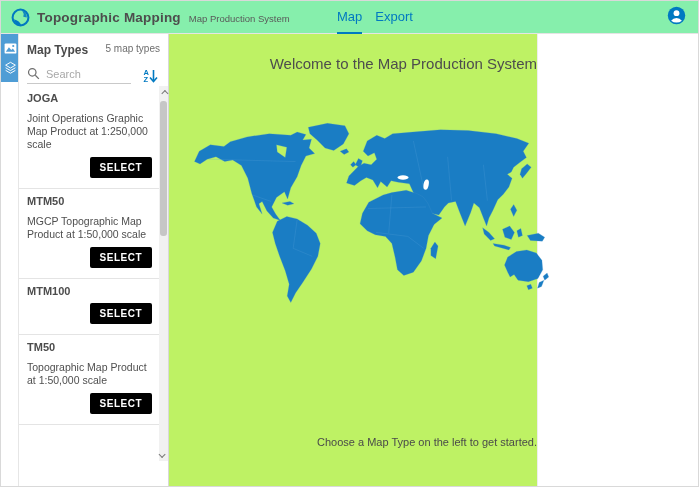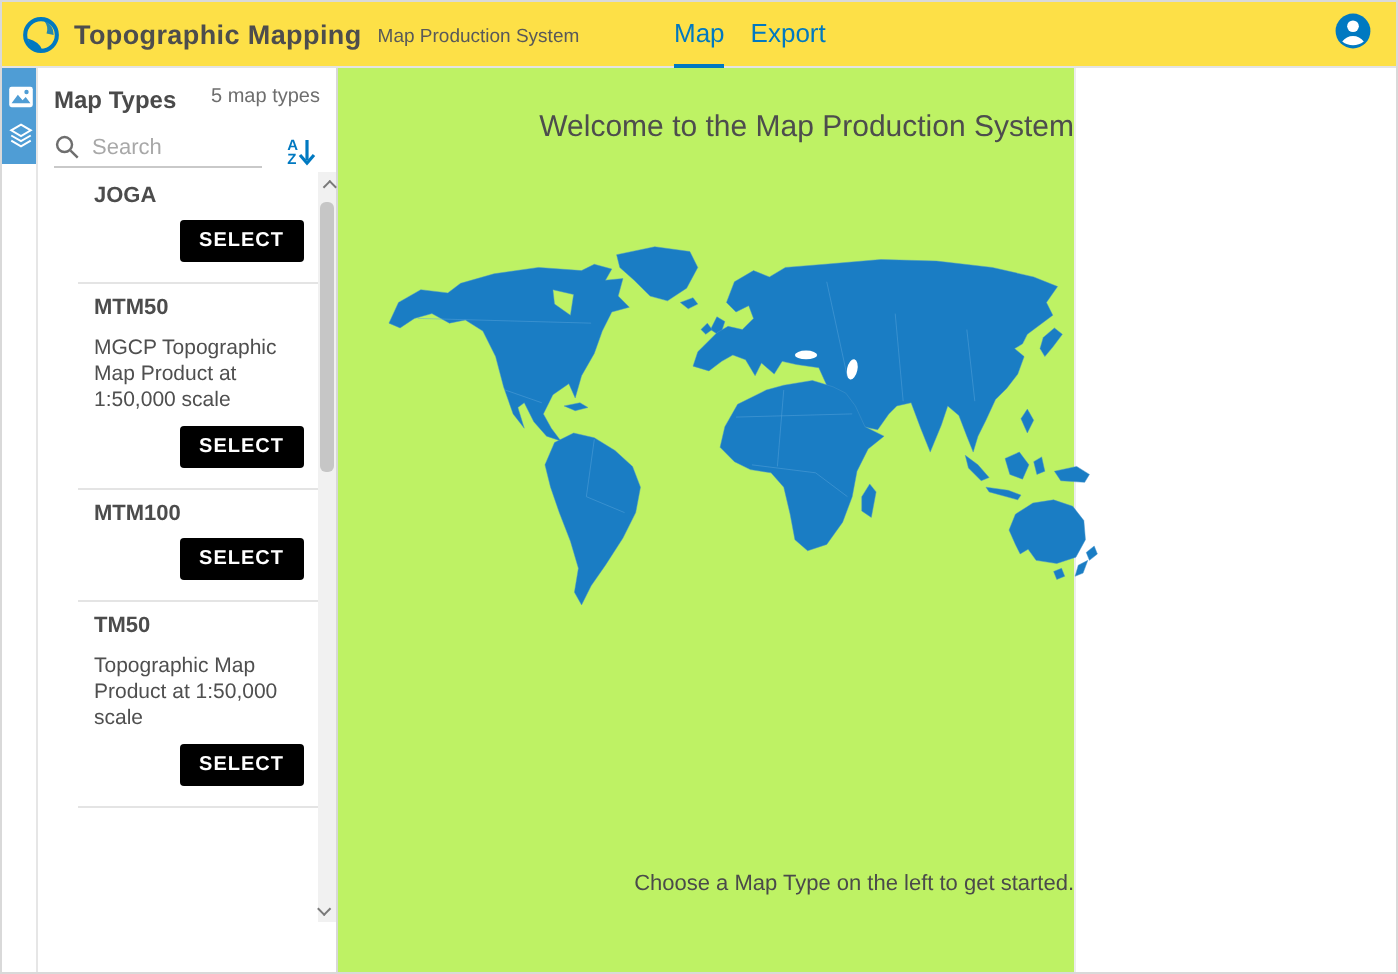--- a/index.html
+++ b/index.html
@@ -4,21 +4,21 @@
 <style>
   * { margin:0; padding:0; box-sizing:border-box; }
   html,body { width:699px; height:487px; }
   body {
     font-family:"Liberation Sans", sans-serif;
     background:#fff; color:#4c4c4c; overflow:hidden; position:relative;
     border:1px solid #d9d9d9;
   }
   
   .header { position:absolute; top:0; left:0; right:0; height:33px;
-    border-bottom:1px solid #e4e4e4; background:#fde047; z-index:5; }
+    border-bottom:1px solid #e4e4e4; background:#86efac; z-index:5; }
   .brand { position:absolute; left:10px; top:0; height:33px; display:flex; align-items:center; }
   .logo { width:19px; height:19px; display:block; }
   .app-title { margin-left:7px; font-size:13.5px; font-weight:bold; color:#4d4d4d; letter-spacing:.2px; }
   .app-subtitle { margin-left:8px; font-size:9.5px; color:#595959; padding-top:2px; }
   .nav { position:absolute; left:336px; top:0; height:33px; display:flex; }
   .nav-item { font-size:13px; color:#0079c1; height:33px; line-height:31px; margin-right:13px;
     border-bottom:2px solid transparent; cursor:pointer; }
   .nav-item.active { border-bottom-color:#0079c1; }
   .avatar { position:absolute; right:12px; top:5px; width:19px; height:19px; cursor:pointer; }
   
@@ -34,21 +34,21 @@
   .count-label { font-size:10px; color:#6e6e6e; }
   .search-row { display:flex; align-items:center; padding:10px 10px 0 8px; }
   .search-box { display:flex; align-items:center; border-bottom:1px solid #c9c9c9; width:104px; padding-bottom:3px; }
   .search-box svg { flex:0 0 auto; }
   .search-input { border:none; outline:none; width:82px; font-size:11px; padding-left:6px; color:#333; background:transparent; }
   .search-input::placeholder { color:#a8a8a8; }
   .sort-btn { margin-left:auto; display:flex; align-items:center; cursor:pointer; }
   .sort-letters { display:flex; flex-direction:column; line-height:7px; font-size:7.5px; font-weight:bold; color:#0079c1; }
   
   .list { position:absolute; top:52px; left:0; width:141px; height:375px; overflow:hidden; }
-  .item { padding:6px 8px 10px 8px; border-bottom:1px solid #e4e4e4;margin-left:20px; }
+  .item { padding:6px 8px 10px 8px; border-bottom:1px solid #e4e4e4; }
   .item:last-child { border-bottom:none; }
   .item-title { font-size:11px; font-weight:bold; color:#4c4c4c; }
   .item-desc { margin-top:8px; font-size:10.5px; color:#4f4f4f; line-height:13px; }
   .btn-row { margin-top:6px; text-align:right; }
   .select-btn { background:#000000; color:#fff; border:none; border-radius:2px;
     font-family:"Liberation Sans", sans-serif; font-size:10px; font-weight:bold; letter-spacing:.5px;
     padding:5px 10px; cursor:pointer; }
   
   .scrollbar { position:absolute; top:52px; right:0; width:9px; height:375px; background:#f1f1f1; }
   .scroll-arrow { position:absolute; left:0; width:9px; height:12px; display:flex; align-items:center; justify-content:center; cursor:pointer; }
@@ -128,20 +128,21 @@
       <svg width="9" height="14" viewBox="0 0 9 14">
         <line x1="4.5" y1="1" x2="4.5" y2="11" stroke="#0079c1" stroke-width="1.6"></line>
         <path d="M1 8.5 L4.5 12.5 L8 8.5" fill="none" stroke="#0079c1" stroke-width="1.6"></path>
       </svg>
     </div>
   </div>
 
   <div class="list">
     <div class="item">
       <div class="item-title">JOGA</div>
+      <div class="item-desc">Joint Operations Graphic Map Product at 1:250,000 scale</div>
       <div class="btn-row"><button class="select-btn">SELECT</button></div>
     </div>
     <div class="item">
       <div class="item-title">MTM50</div>
       <div class="item-desc">MGCP Topographic Map Product at 1:50,000 scale</div>
       <div class="btn-row"><button class="select-btn">SELECT</button></div>
     </div>
     <div class="item">
       <div class="item-title">MTM100</div>
       <div class="btn-row"><button class="select-btn">SELECT</button></div>

